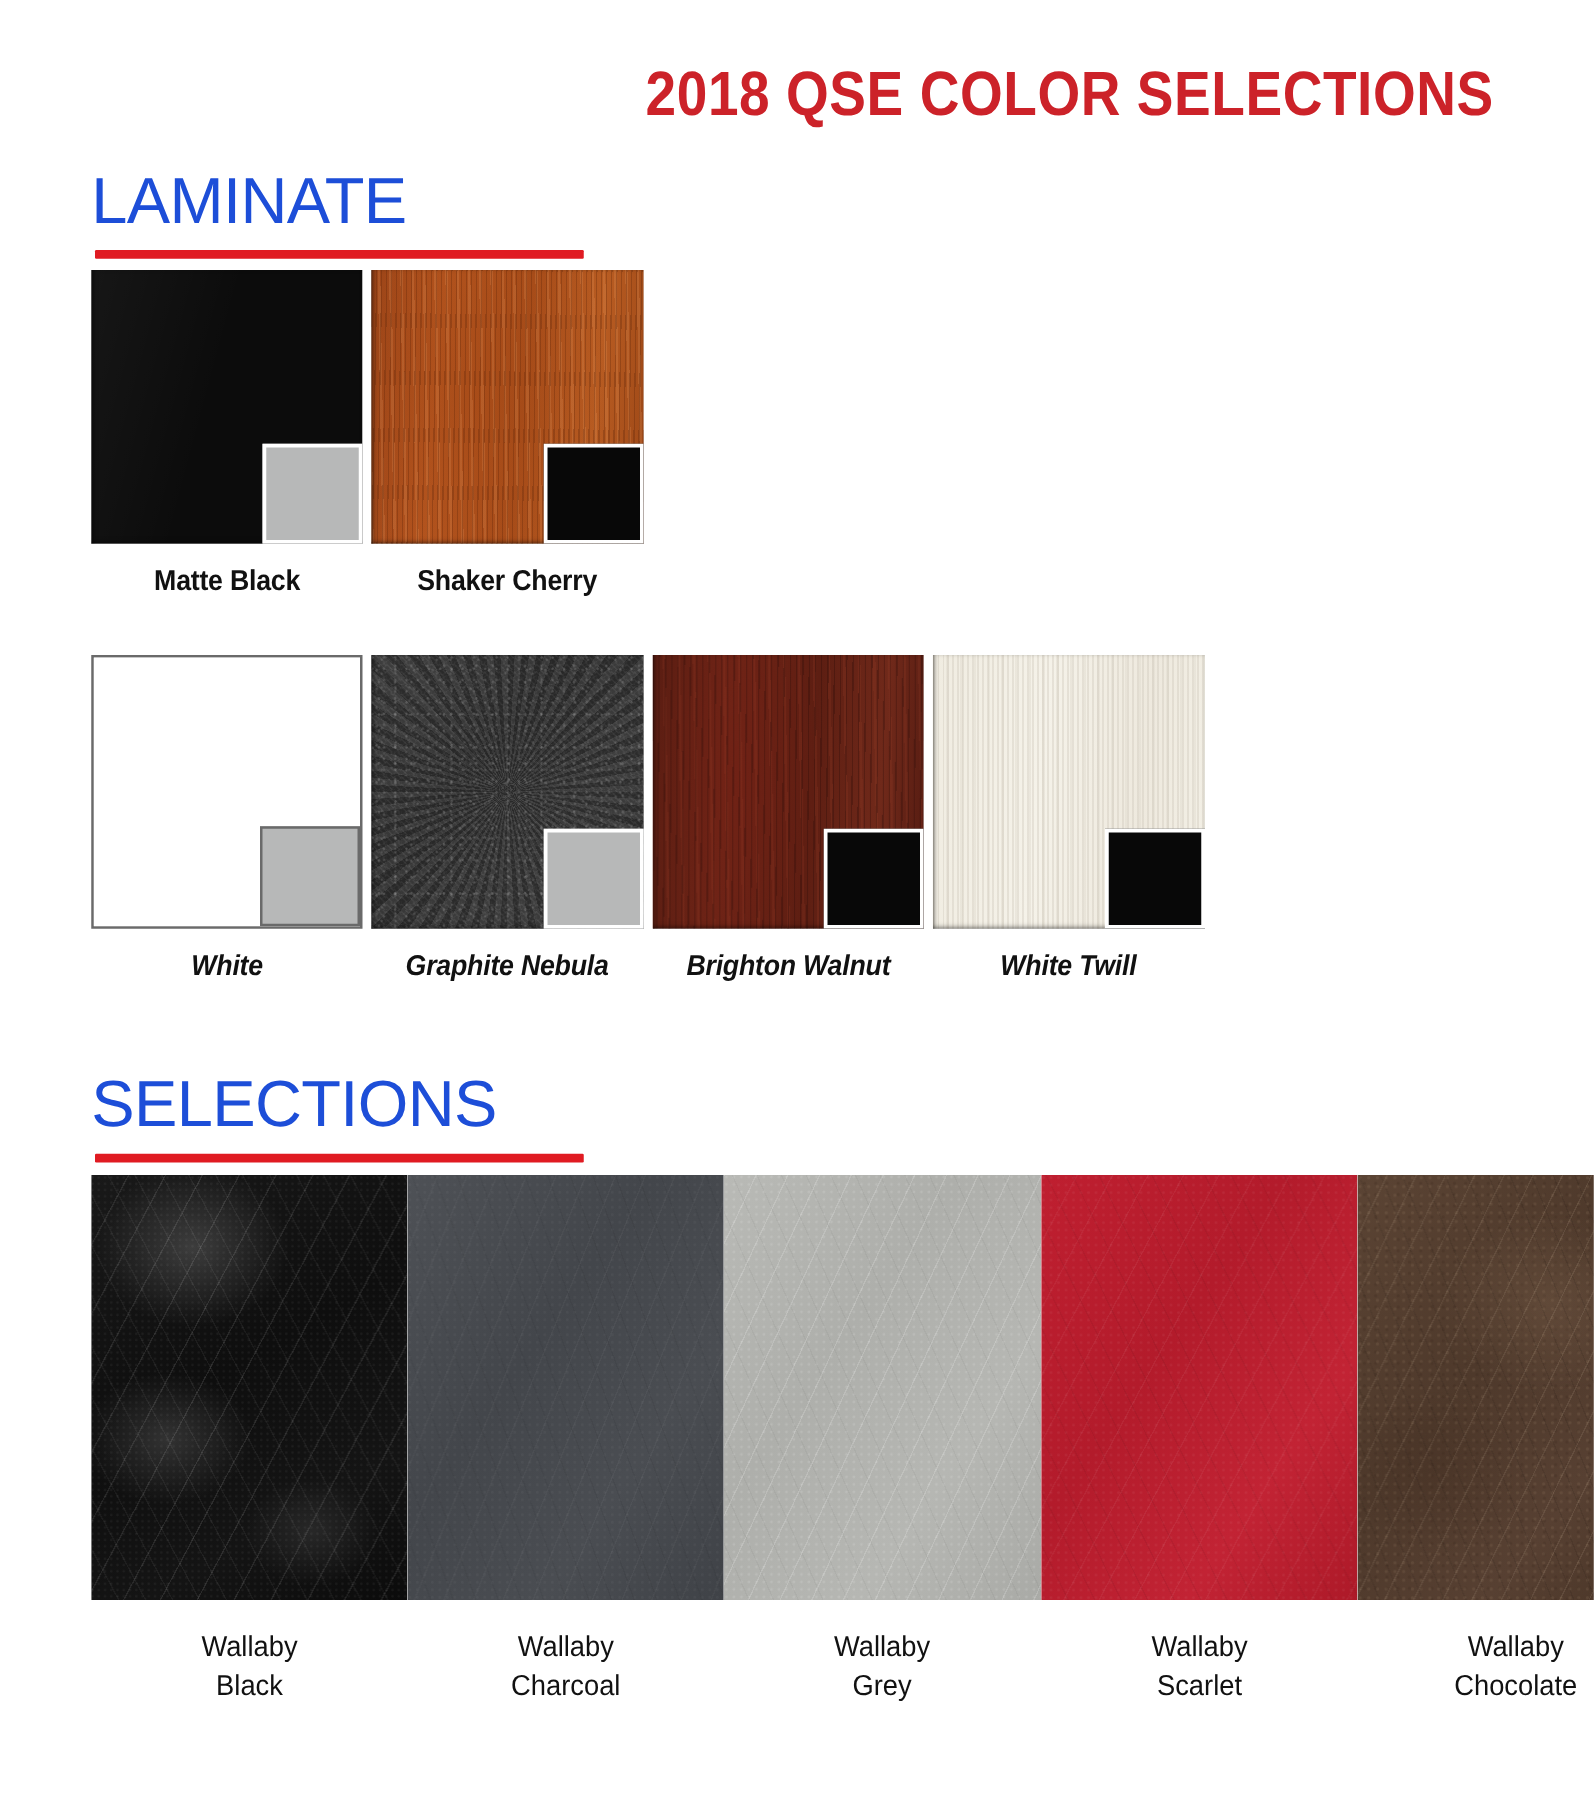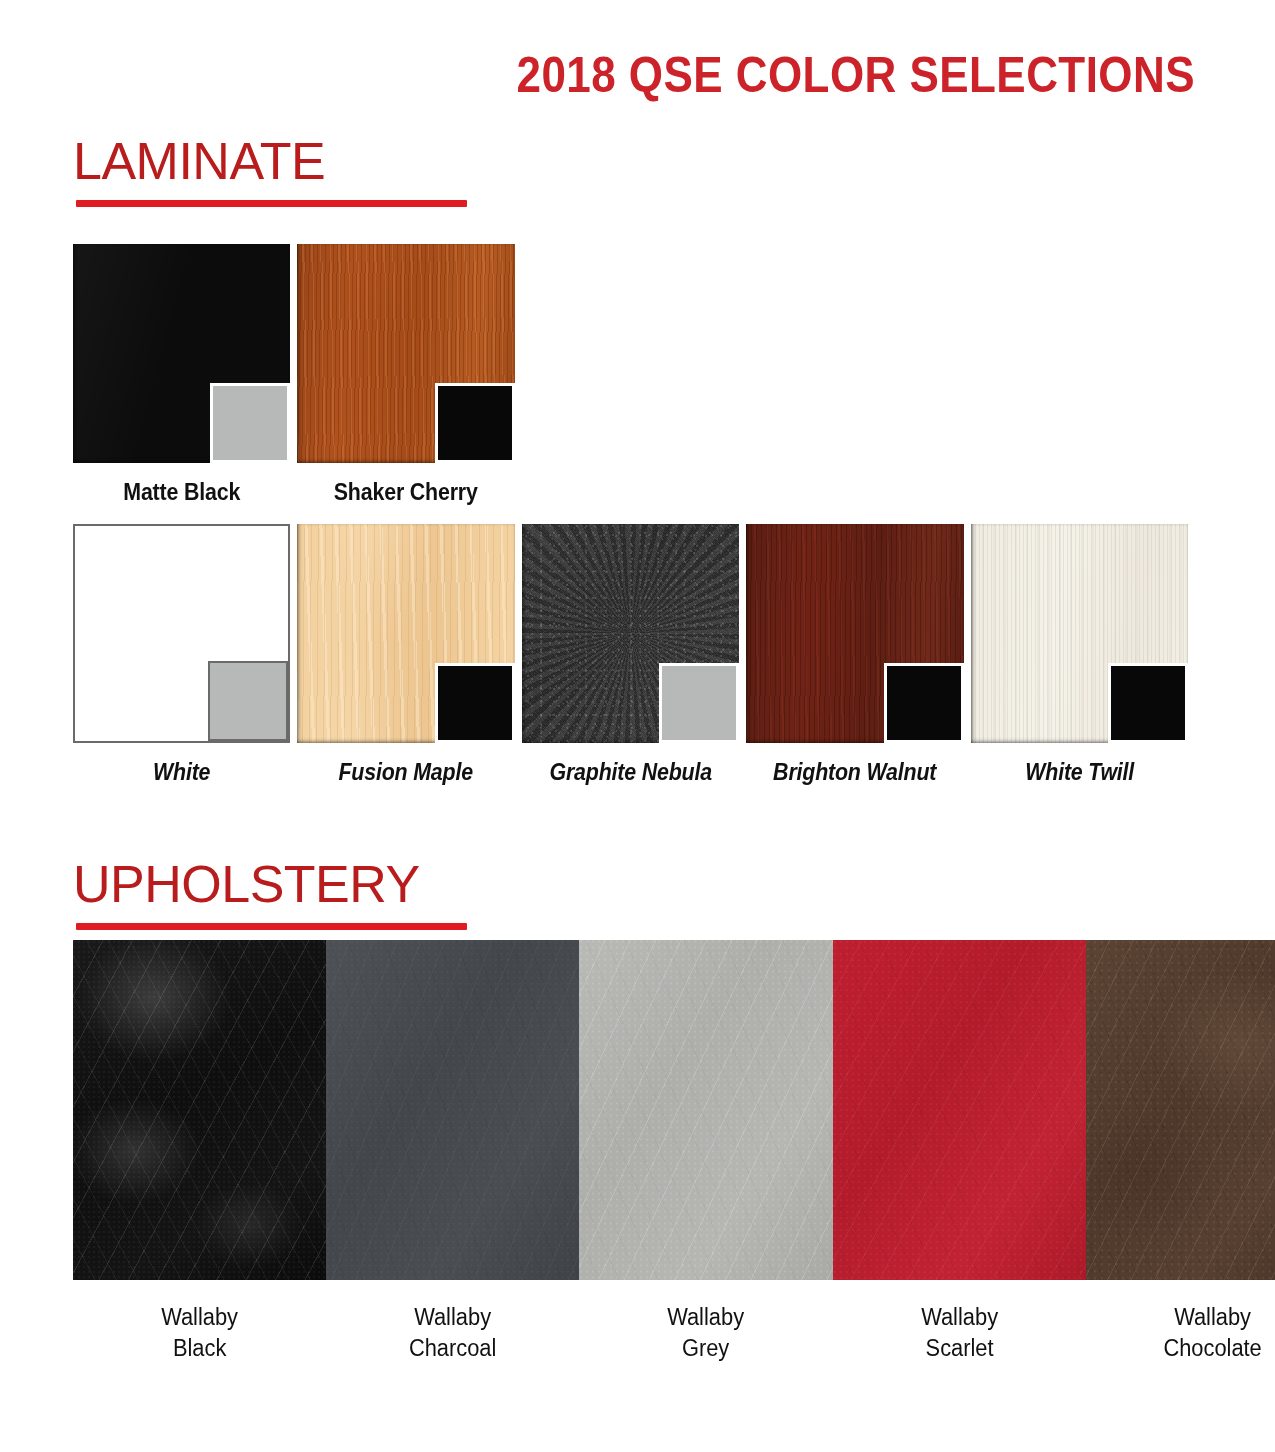--- a/index.html
+++ b/index.html
@@ -41,21 +41,21 @@
   .section-head {
     position: relative;
     height: 82px;
   }
   .section-title {
     position: absolute;
     left: 73px;
     top: 0;
     font-size: 52px;
     font-weight: normal;
-    color: #b91c1c;
+    color: #1d4ed8;
     letter-spacing: -0.5px;
     line-height: 58px;
     white-space: nowrap;
   }
   .section-rule {
     position: absolute;
     left: 76px;
     top: 68px;
     width: 391px;
     height: 7px;
@@ -290,21 +290,21 @@
 
 <div class="page-title">2018 QSE COLOR SELECTIONS</div>
 
 <div class="section" id="laminate-section" style="top:132px;">
 
   <div class="section-head">
     <div class="section-title">LAMINATE</div>
     <div class="section-rule"></div>
   </div>
 
-  <div class="laminate-grid" style="top:84px;margin-top:28px;">
+  <div class="laminate-grid" style="top:84px;">
 
     <div class="lam-cell">
       <div class="lam-swatch">
         <div class="tex t-matteblack"></div>
         <div class="shadow-edge"></div>
         <div class="inset-chip c-grey"></div>
       </div>
       <div class="lam-label">Matte Black</div>
     </div>
 
@@ -324,28 +324,20 @@
   <div class="laminate-grid" style="top:392px;font-style:italic;">
 
     <div class="lam-cell">
       <div class="lam-swatch bordered">
         <div class="tex t-white"></div>
         <div class="inset-chip c-grey grey-outline"></div>
       </div>
       <div class="lam-label">White</div>
     </div>
 
-    <div class="lam-cell">
-      <div class="lam-swatch">
-        <div class="tex t-fusionmaple"></div>
-        <div class="shadow-edge"></div>
-        <div class="inset-chip c-black"></div>
-      </div>
-      <div class="lam-label">Fusion Maple</div>
-    </div>
 
     <div class="lam-cell">
       <div class="lam-swatch">
         <div class="tex t-graphitenebula"></div>
         <div class="shadow-edge"></div>
         <div class="inset-chip c-grey"></div>
       </div>
       <div class="lam-label">Graphite Nebula</div>
     </div>
 
@@ -365,21 +357,21 @@
         <div class="inset-chip c-black"></div>
       </div>
       <div class="lam-label">White Twill</div>
     </div>
   </div>
 </div>
 
 <div class="section" id="upholstery-section" style="top:855px;">
 
   <div class="section-head">
-    <div class="section-title">UPHOLSTERY</div>
+    <div class="section-title">SELECTIONS</div>
     <div class="section-rule"></div>
   </div>
 
   <div class="uph-grid" style="top:85px;">
 
     <div class="uph-cell">
       <div class="uph-swatch">
         <div class="tex t-wallabyblack"></div>
       </div>
       <div class="uph-label">

